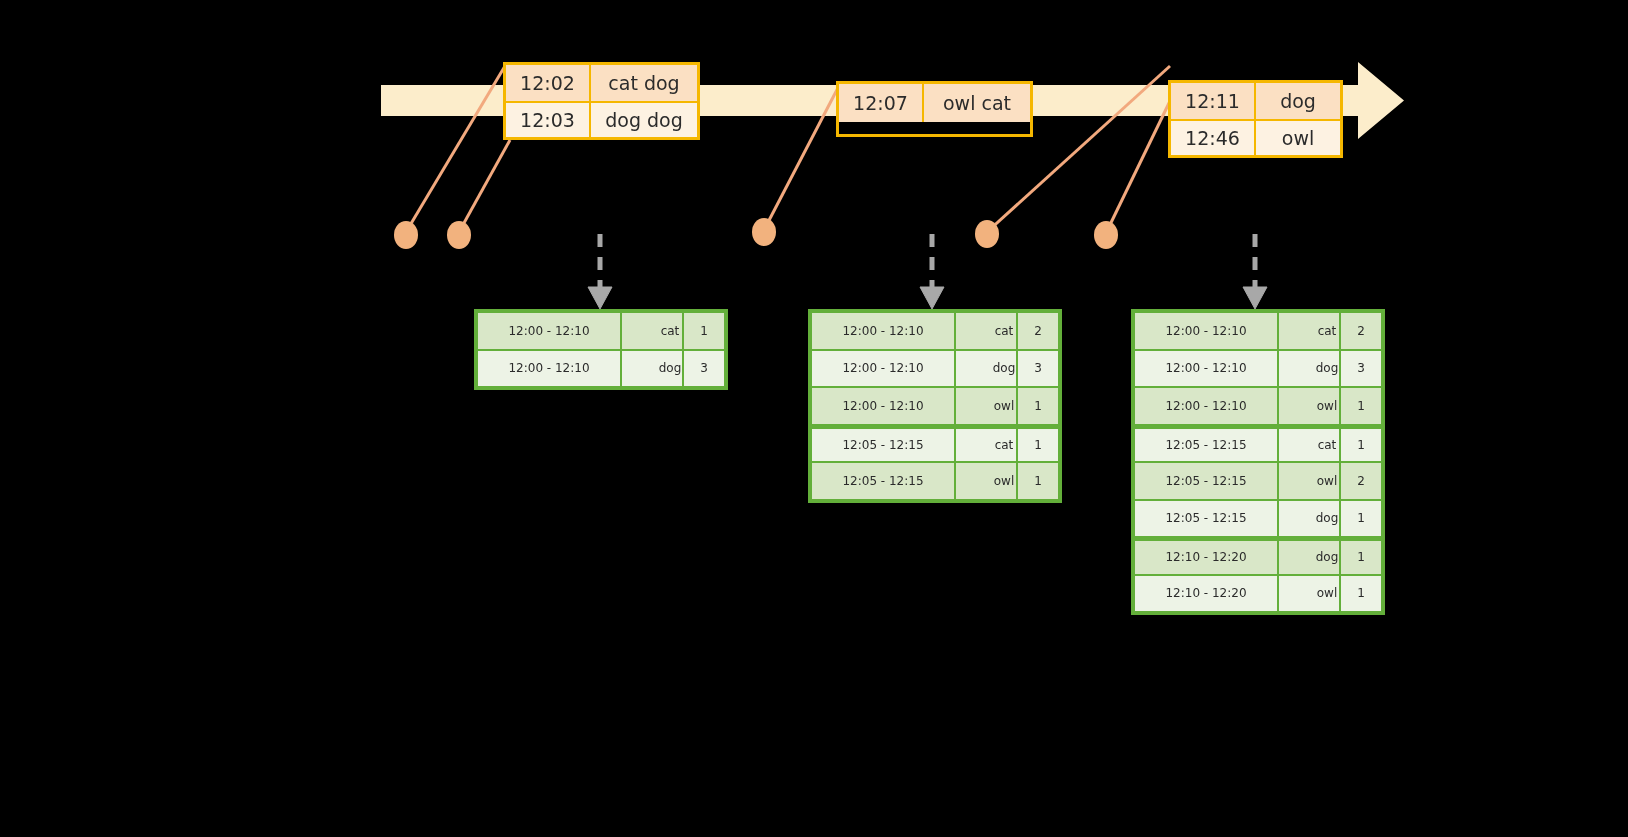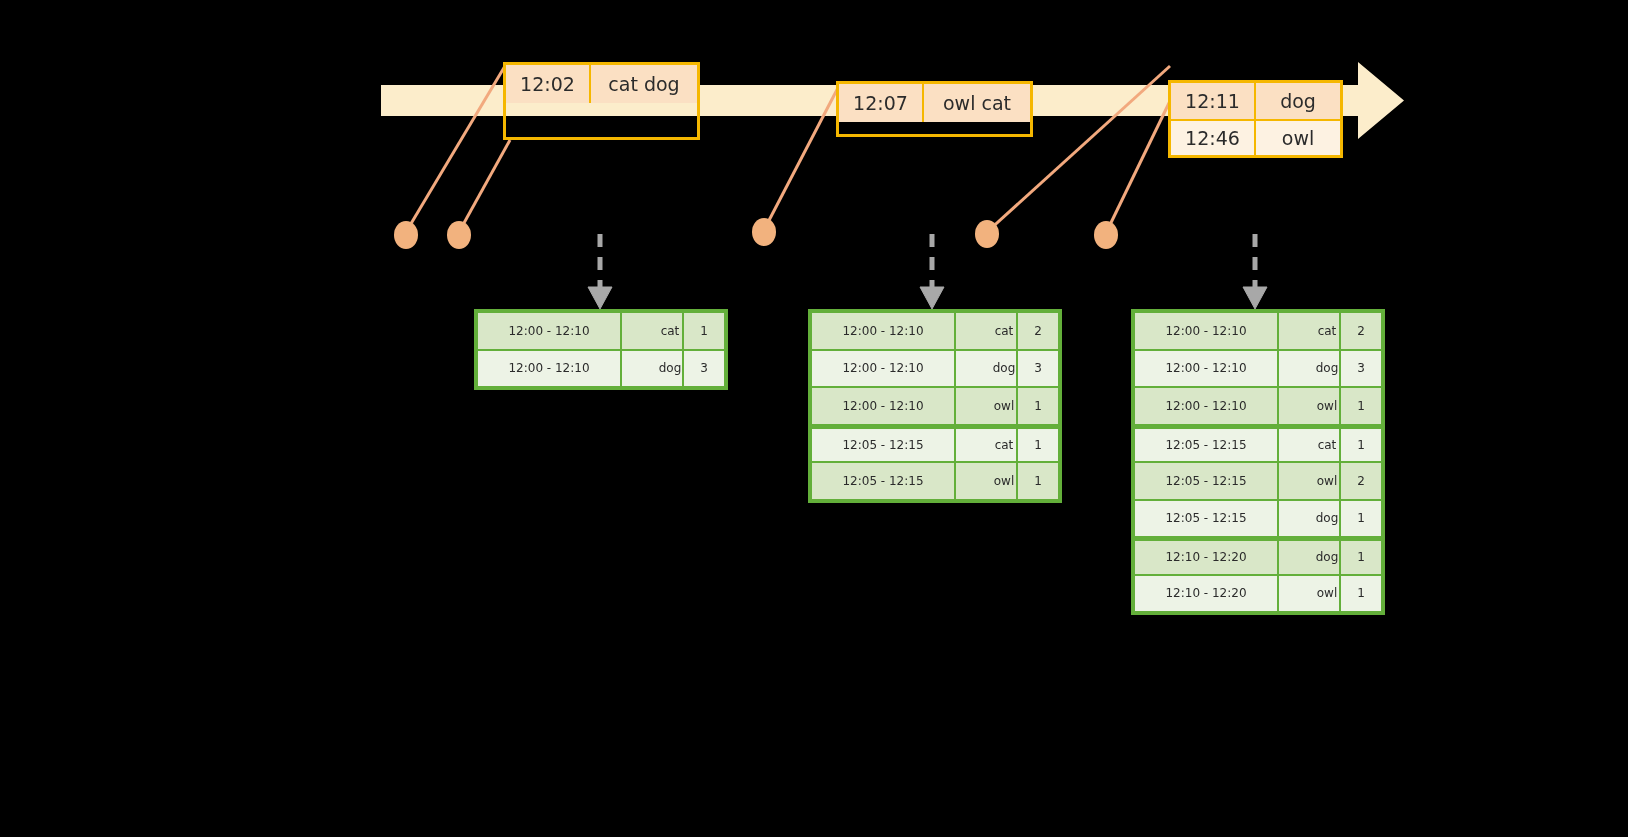--- a/index.html
+++ b/index.html
@@ -76,20 +76,24 @@
         <line x1="1255" y1="234" x2="1255" y2="289" stroke-width="5" stroke-dasharray="13,10"></line>
         <polygon points="1243,287 1267,287 1255,309"></polygon>
       </g>
     </g>
   </svg>
 
   <div class="evt" style="left:503px;top:62px;width:197px;height:78px;text-align:center;">
     <div class="row shade-a">
       <div class="c-time">12:02</div>
       <div class="c-words">cat dog</div>
+    </div>
+    <div class="row shade-b">
+      <div class="c-time">12:03</div>
+      <div class="c-words">dog dog</div>
     </div>
   </div>
 
   <div class="evt" style="left:836px;top:81px;width:197px;height:56px;">
     <div class="row shade-a">
       <div class="c-time">12:07</div>
       <div class="c-words">owl cat</div>
     </div>
   </div>
 

